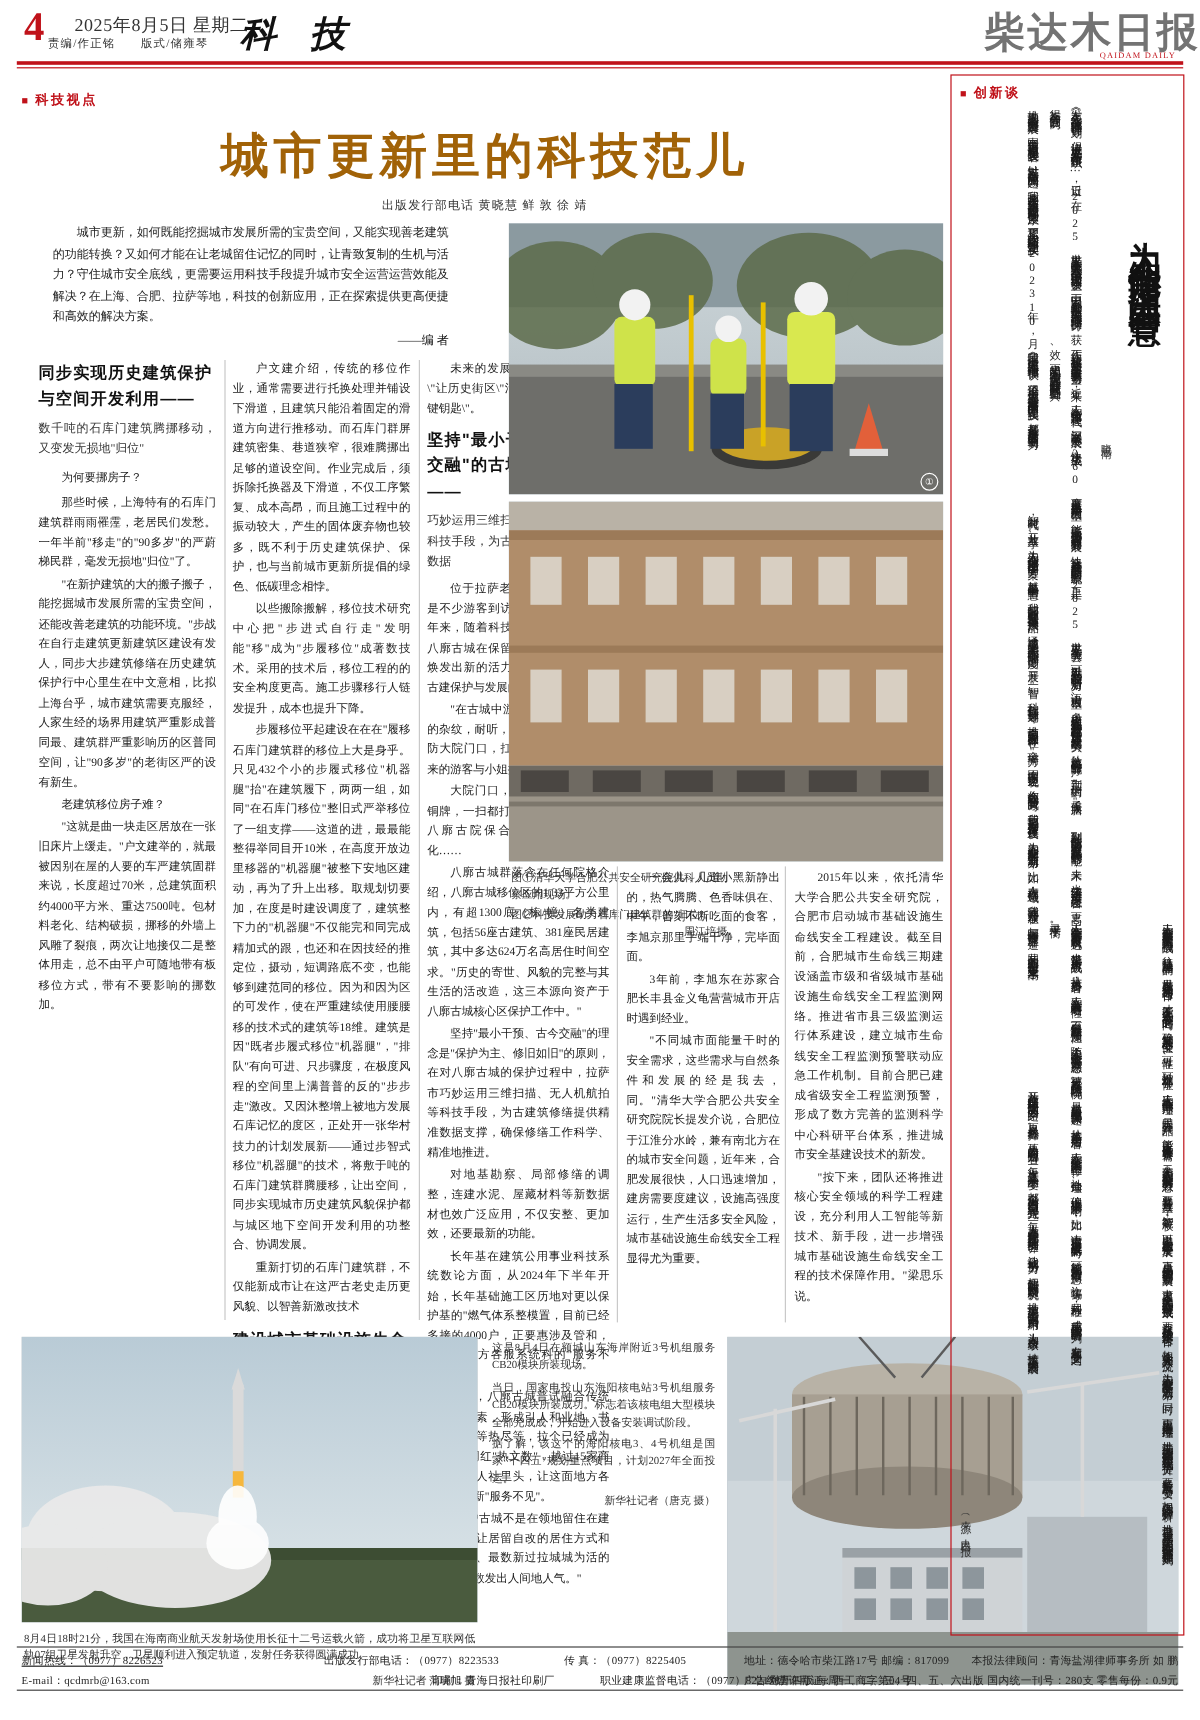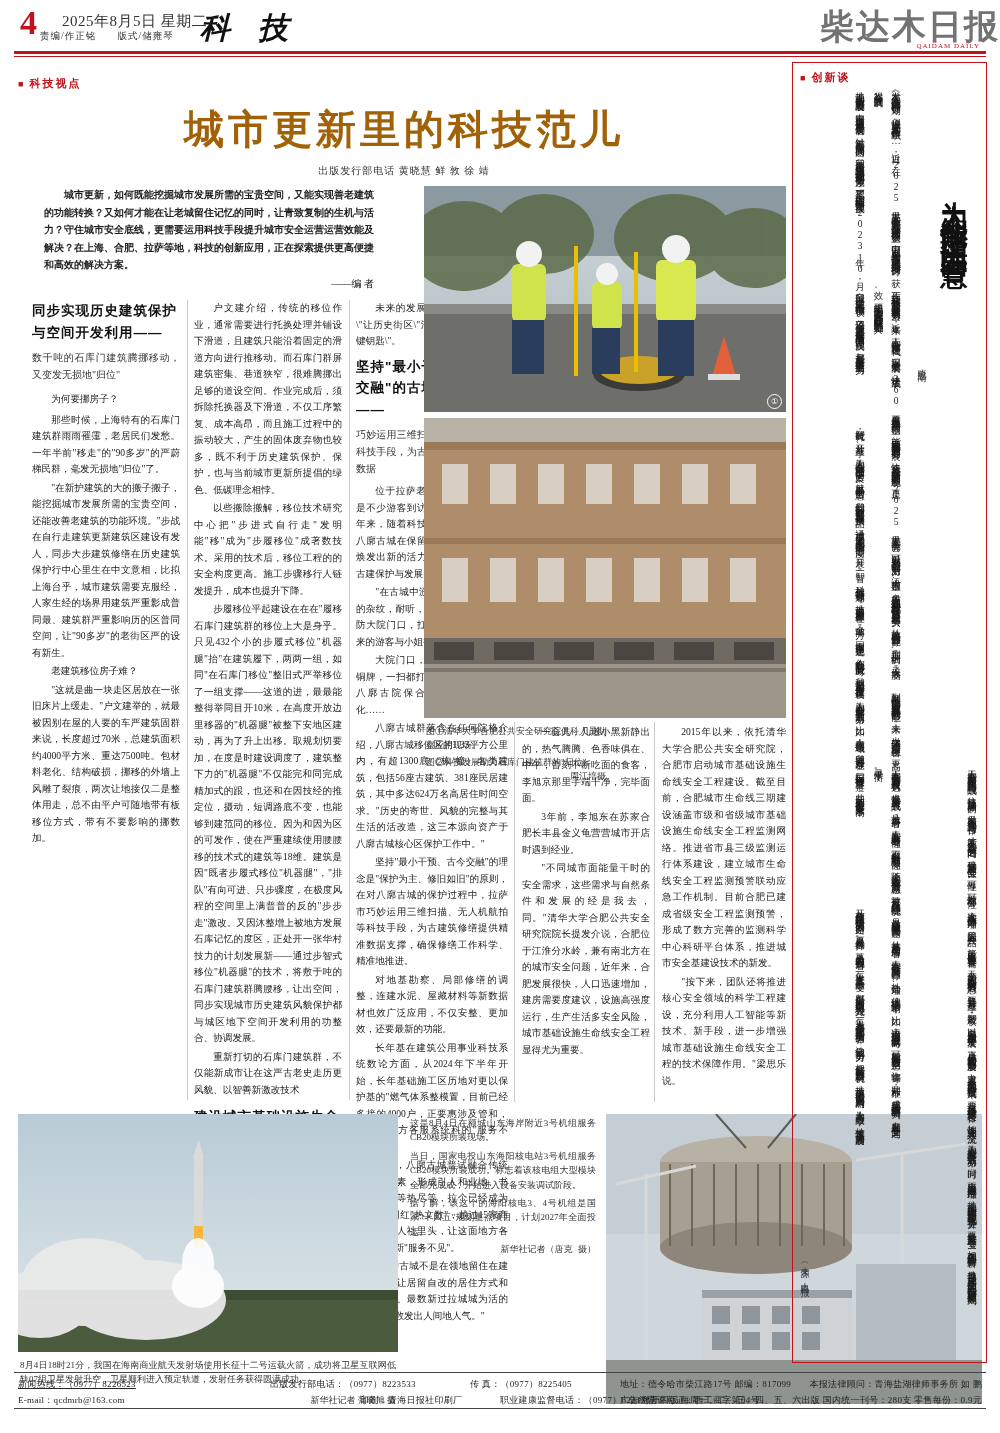--- a/index.html
+++ b/index.html
@@ -30,21 +30,21 @@
 
   
   .tag{display:inline-block;font-size:11px;color:#c0121a;letter-spacing:2px;font-weight:bold;}
   .tag:before{content:"■";color:#c0121a;margin-right:4px;font-size:9px;}
   .headline{
     text-align:center;font-size:40px;font-weight:bold;letter-spacing:4px;
     font-family:"Liberation Sans",sans-serif;color:#a16207;
   }
   .byline{text-align:center;font-size:10px;color:#333;margin-top:8px;letter-spacing:1px;}
   .lede{
-    font-size:10px;line-height:1.75;color:#222;text-align:justify;text-indent:2em;font-weight:bold;
+    font-size:10px;line-height:1.75;color:#222;text-align:justify;text-indent:2em;
   }
   .lede-sign{text-align:right;font-size:10px;margin-top:3px;}
   .sub{font-size:13.5px;font-weight:bold;line-height:1.6;letter-spacing:1px;font-family:"Liberation Sans",sans-serif;}
   .deck{font-size:10px;line-height:1.7;color:#333;text-align:justify;}
   .body{font-size:9.6px;line-height:1.72;color:#1a1a1a;text-align:justify;text-indent:2em;}
   .body p{margin:0 0 2px 0;}
   .cap{font-size:9px;line-height:1.6;color:#333;text-align:justify;}
   .credit{text-align:right;font-size:9px;color:#333;}
 
   
@@ -274,21 +274,21 @@
         </g>
       </svg>
     </div>
     <div style="position:absolute;left:6px;top:1284px;width:376px;" class="cap">8月4日18时21分，我国在海南商业航天发射场使用长征十二号运载火箭，成功将卫星互联网低轨07组卫星发射升空，卫星顺利进入预定轨道，发射任务获得圆满成功。</div>
     <div style="position:absolute;left:6px;top:1320px;width:376px;" class="credit">新华社记者 蒲晓旭 摄</div>
 
     <div style="position:absolute;left:396px;top:1042px;width:186px;" class="cap">
       <div>这是8月4日在额城山东海岸附近3号机组服务CB20模块所装现场。</div>
       <div style="margin-top:4px;">当日，国家电投山东海阳核电站3号机组服务CB20模块所装成功。标志着该核电组大型模块全部完成成，开始进入设备安装调试阶段。</div>
       <div style="margin-top:4px;">据了解，该这个的海阳核电3、4号机组是国家"十四五"规划重点项目，计划2027年全面投运。</div>
-      <div class="credit" style="margin-top:4px;font-family:Liberation Mono, monospace;">新华社记者（唐克 摄）</div>
+      <div class="credit" style="margin-top:4px;">新华社记者（唐克 摄）</div>
     </div>
 
     <div class="photo" style="left:592px;top:1040px;width:376px;height:290px;">
       <svg width="376" height="290" viewBox="0 0 376 290" preserveAspectRatio="none">
         <rect width="376" height="290" fill="#cfd7dc"></rect>
         <rect y="0" width="376" height="120" fill="#c4ced4"></rect>
 
         <g>
           <ellipse cx="150" cy="48" rx="96" ry="26" fill="#b8b2a6"></ellipse>
           <rect x="54" y="48" width="192" height="86" fill="#a79f92"></rect>

